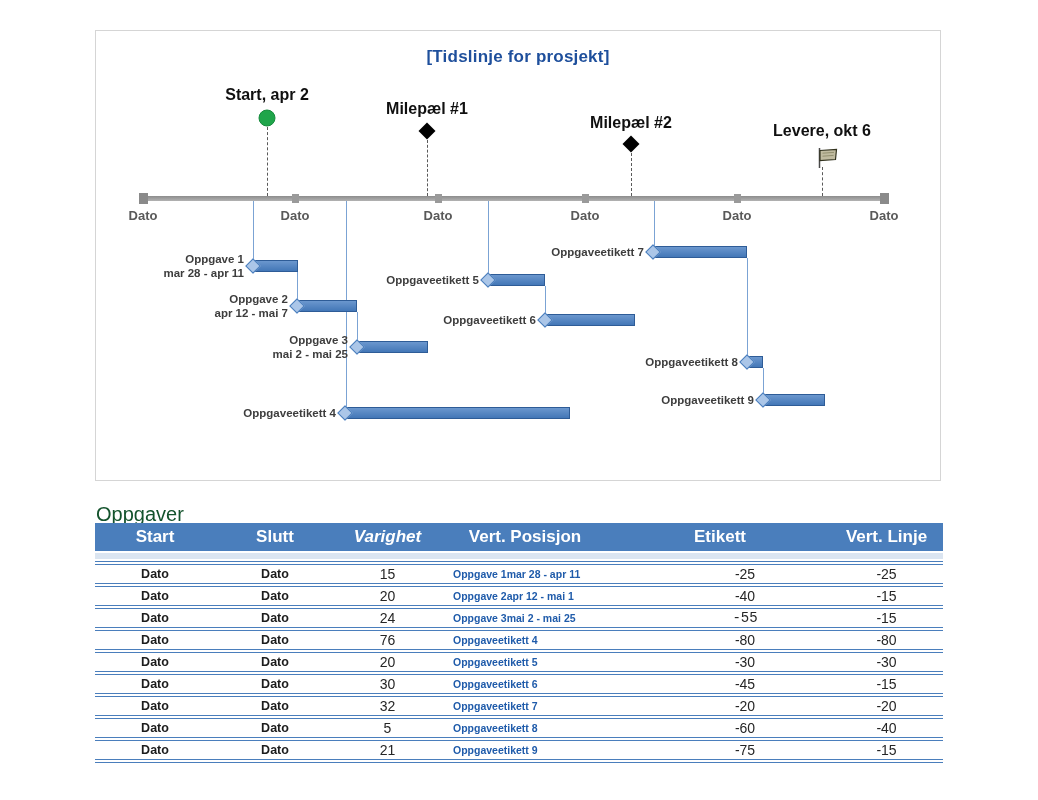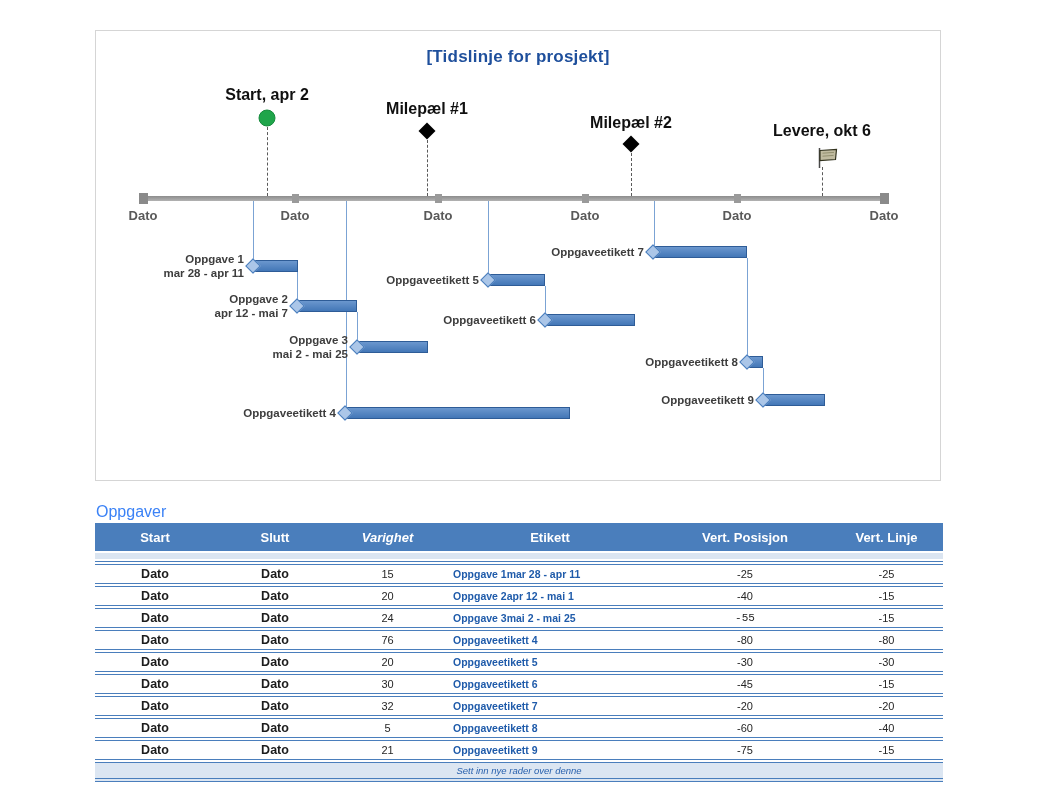--- a/index.html
+++ b/index.html
@@ -32,53 +32,53 @@
 
   .connector { width:1px; background:#7ba3d4; }
   .task-bar  { height:12px; background:linear-gradient(#6b97ce,#4377b7);
                border:1px solid #2e5c97; }
   .task-diamond { width:11px; height:11px; background:#abc6e8; border:1px solid #4a7ebd;
                   transform:translate(-50%,-50%) rotate(45deg); }
   .task-label { font-size:11.5px; font-weight:bold; color:#3d3d3d; text-align:right;
                 line-height:14px; white-space:nowrap; transform:translateY(-50%); }
 
   
-  #table-title { left:96px; top:503px; font-size:16px; color:#3b82f6; }
+  #table-title { left:96px; top:503px; font-size:20px; color:#14532d; }
   #tbl-head  { left:95px; top:523px; width:848px; height:28px; display:flex;
                background:#4a7ebc; }
   #tbl-head .th { display:flex; align-items:center; justify-content:center;
-                  color:#fff; font-weight:bold; font-size:13px; }
+                  color:#fff; font-weight:bold; font-size:17px; }
   #tbl-stripe { left:95px; top:551px; width:848px; height:10px; background:#dbe5f1;
                 border-top:2px solid #fff; border-bottom:2px solid #fff; }
   #tbl-rows { left:95px; top:561px; width:848px; border-top:4px double #4a7ebc; }
   .trow { display:flex; height:22px; background:#fff; border-bottom:4px double #4a7ebc; }
   .td { display:flex; align-items:center; justify-content:center; }
   .c-dato { font-size:12.5px; font-weight:bold; color:#1c1c1c; }
-  .c-num  { font-size:11px; color:#262626; }
+  .c-num  { font-size:14px; color:#262626; }
   .c-eti  { font-size:10.5px; font-weight:bold; color:#1f5baa;
             justify-content:flex-start; padding-left:13px; }
   #tbl-footer { left:95px; top:763px; width:848px; height:19px; background:#dce6f2;
                 border-bottom:4px double #4a7ebc; display:flex; align-items:center;
                 justify-content:center; }
   #tbl-footer span { font-size:9.5px; font-style:italic; color:#2a62ae; }
 </style>
 </head>
 <body>
 
 <div id="canvas">
   <div class="abs" id="chart-box"></div>
   <div class="abs" id="chart-title">[Tidslinje for prosjekt]</div>
 
   <div class="abs" id="table-title">Oppgaver</div>
   <div class="abs" id="tbl-head">
       <div class="th" style="width: 120px;">Start</div>
       <div class="th" style="width: 120px;">Slutt</div>
       <div class="th" style="width: 105px; font-style: italic;">Varighet</div>
+      <div class="th" style="width: 170px;">Vert. Posisjon</div>
       <div class="th" style="width: 220px;">Etikett</div>
-      <div class="th" style="width: 170px;">Vert. Posisjon</div>
       <div class="th" style="width: 113px; text-align: right;">Vert. Linje</div>
     </div>
   <div class="abs" id="tbl-stripe"></div>
   <div class="abs" id="tbl-rows">
       <div class="trow">
         <div class="td c-dato" style="width: 120px;">Dato</div>
         <div class="td c-dato" style="width: 120px;">Dato</div>
         <div class="td c-num" style="width: 105px;">15</div>
         <div class="td c-eti" style="width: 220px;">Oppgave 1mar 28 - apr 11</div>
         <div class="td c-num" style="width: 170px;">-25</div>
@@ -142,23 +142,20 @@
       </div>
       <div class="trow">
         <div class="td c-dato" style="width: 120px;">Dato</div>
         <div class="td c-dato" style="width: 120px;">Dato</div>
         <div class="td c-num" style="width: 105px;">21</div>
         <div class="td c-eti" style="width: 220px;">Oppgaveetikett 9</div>
         <div class="td c-num" style="width: 170px;">-75</div>
         <div class="td c-num" style="width: 113px;">-15</div>
       </div>
     </div>
-  <div class="abs" id="tbl-footer">
-    <span>Sett inn nye rader over denne</span>
-  </div>
 <div class="abs timeline-bar"></div>
     <div class="abs cap" style="left: 139px;"></div>
     <div class="abs dato-label" style="left: 143px;">Dato</div>
     <div class="abs tick" style="left: 292px;"></div>
     <div class="abs dato-label" style="left: 295px;">Dato</div>
     <div class="abs tick" style="left: 435px;"></div>
     <div class="abs dato-label" style="left: 438px;">Dato</div>
     <div class="abs tick" style="left: 582px;"></div>
     <div class="abs dato-label" style="left: 585px;">Dato</div>
     <div class="abs tick" style="left: 734px;"></div>

